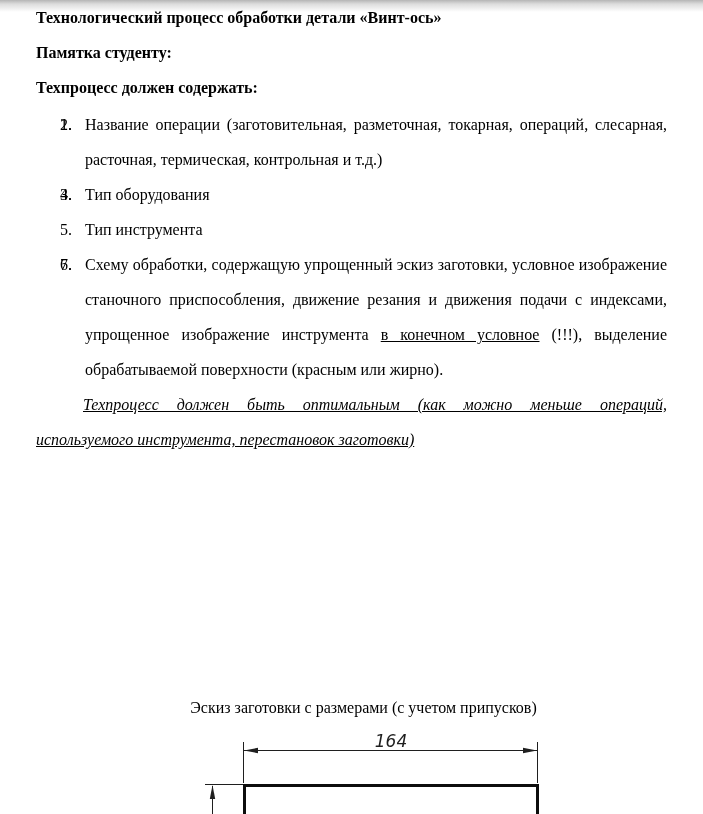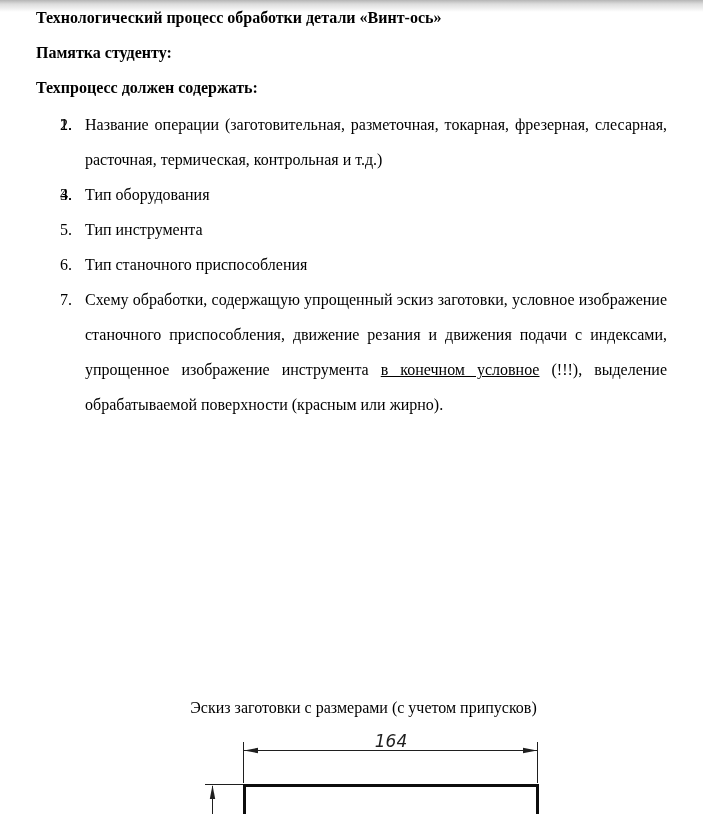--- a/index.html
+++ b/index.html
@@ -95,43 +95,43 @@
     <p class="title bold">Технологический процесс обработки детали «Винт-ось»</p>
     <p class="memo bold">Памятка студенту:</p>
     <p class="bold">Техпроцесс должен содержать:</p>
 
     <div class="list">
       <div class="li">
         <span class="num">1.</span>
       </div>
       <div class="li">
         <span class="num">2.</span>
-        <span>Название операции (заготовительная, разметочная, токарная, фрезерная, слесарная, расточная, термическая, контрольная и т.д.)</span>
+        <span>Название операции (заготовительная, разметочная, токарная, операций, слесарная, расточная, термическая, контрольная и т.д.)</span>
       </div>
       <div class="li">
         <span class="num">3.</span>
       </div>
       <div class="li">
         <span class="num">4.</span>
         <span>Тип оборудования</span>
       </div>
       <div class="li">
         <span class="num">5.</span>
         <span>Тип инструмента</span>
       </div>
       <div class="li">
         <span class="num">6.</span>
-        <span>Тип станочного приспособления</span>
       </div>
       <div class="li">
         <span class="num">7.</span>
         <span><span>Схему обработки, содержащую упрощенный эскиз заготовки, условное изображение станочного приспособления, движение резания и движения подачи с индексами, упрощенное изображение инструмента </span><span class="ul">в конечном условное</span><span> (!!!), выделение обрабатываемой поверхности (красным или жирно).</span></span>
       </div>
     </div>
 
+    <p class="note">Техпроцесс должен быть оптимальным (как можно меньше операций, используемого инструмента, перестановок заготовки)</p>
   </div>
 
   <p class="caption">Эскиз заготовки с размерами (с учетом припусков)</p>
 
   <svg class="drawing" width="703" height="114" viewBox="0 700 703 114" xmlns="http://www.w3.org/2000/svg">
 
     <line class="thin" x1="243.5" y1="742" x2="243.5" y2="783"></line>
     <line class="thin" x1="537.5" y1="742" x2="537.5" y2="783"></line>
 
     <line class="thin" x1="244" y1="750.5" x2="537" y2="750.5"></line>

